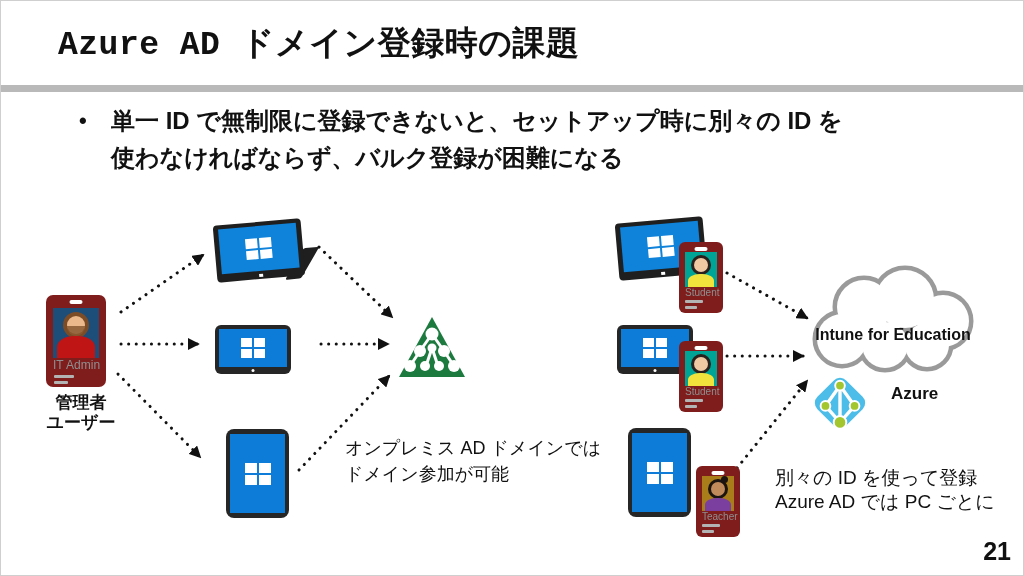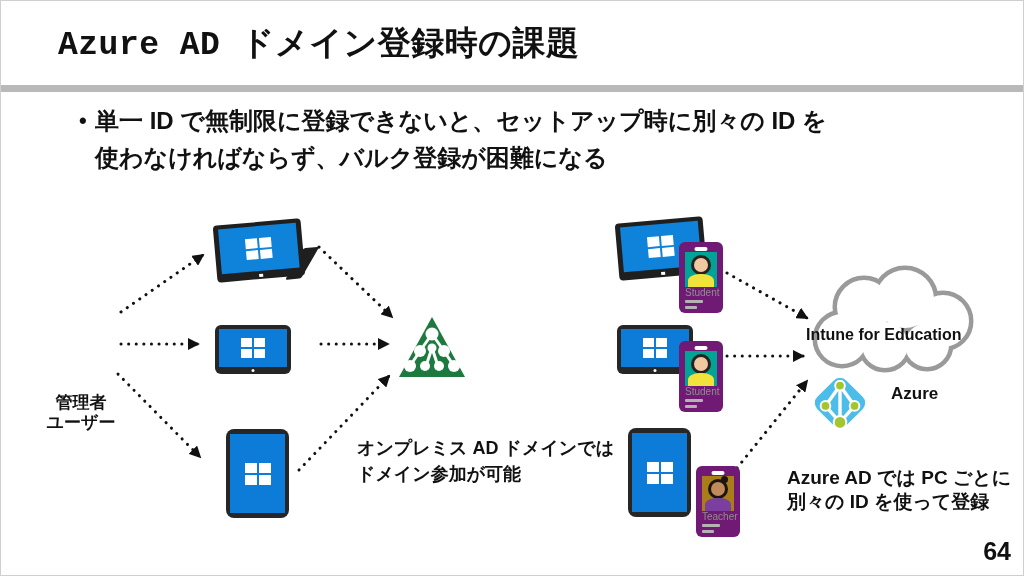--- a/index.html
+++ b/index.html
@@ -6,26 +6,26 @@
   .slide {
     position:relative; width:1024px; height:576px; background:#ffffff;
     border:1px solid #cfcfcf; box-sizing:border-box; overflow:hidden;
     font-family:"Liberation Sans","DejaVu Sans",sans-serif; color:#111;
   }
   .title { position:absolute; left:57px; top:20px; font-size:33px; font-weight:bold; letter-spacing:.5px; white-space:nowrap;font-family:Liberation Mono, monospace; }
   .divider { position:absolute; left:0; top:84px; width:100%; height:7px; background:#b9b9b9; }
 
   .bullet { position:absolute; left:78px; top:101px; font-size:24px; font-weight:bold; line-height:37px; }
   .bullet .dot { position:absolute; left:0; top:0; font-size:22px; }
-  .bullet .btext { margin-left:16px; white-space:nowrap; }
+  .bullet .btext { margin-left:32px; white-space:nowrap; }
 
   .arrows { position:absolute; left:0; top:0; pointer-events:none; }
 
   
-  .badge { position:absolute; background:#701a75; border-radius:6px; }
+  .badge { position:absolute; background:#7f1d1d; border-radius:6px; }
   .badge .slot { position:absolute; top:5px; left:50%; transform:translateX(-50%); width:13px; height:4px; background:#fff; border-radius:2px; }
   .badge-lg { width:60px; height:92px; border-radius:7px; }
   .badge-sm { width:44px; height:71px; }
   .photo { position:absolute; overflow:hidden; }
   .badge-lg .photo { left:7px; top:13px; width:46px; height:50px; }
   .badge-sm .photo { left:6px; top:10px; width:32px; height:35px; }
   .photo .hair, .photo .head, .photo .bun { position:absolute; border-radius:50%; }
   .photo .torso { position:absolute; bottom:-2px; border-radius:45% 45% 0 0; }
   .badge-lg .hair { width:26px; height:26px; left:10px; top:4px; }
   .badge-lg .head { width:18px; height:18px; left:14px; top:8px; }
@@ -60,24 +60,24 @@
   .tablet-port .winlogo { width:26px; height:22px; }
   .surface { position:absolute; width:88px; height:57px; transform:rotate(-5deg); }
   .surface .stand { position:absolute; right:-6px; bottom:-3px; width:16px; height:30px; background:#1f1f1f; transform:skewX(-35deg); border-radius:2px; }
   .surface .sbody { position:absolute; inset:0; background:#1f1f1f; border-radius:4px; }
   .surface .screen { position:absolute; left:5px; top:4px; right:5px; bottom:8px; background:#0f82da; display:flex; align-items:center; justify-content:center; }
   .surface .screen::after { content:""; position:absolute; bottom:-6px; left:50%; transform:translateX(-50%); width:4px; height:3px; background:#fff; }
   .surface .winlogo { width:26px; height:21px; }
 
   .icon-abs { position:absolute; }
   .caption { position:absolute; left:30px; top:392px; width:100px; text-align:center; font-weight:bold; font-size:17px; line-height:20px; }
-  .note { position:absolute; font-weight:bold; white-space:nowrap;margin-left:12px; }
+  .note { position:absolute; font-weight:normal; white-space:nowrap; }
   .note-left { left:344px; top:434px; font-size:18px; line-height:26px; }
   .note-right { left:774px; top:465px; font-size:19px; line-height:24px; }
-  .cloud-label { position:absolute; left:805px; top:325px; width:174px; text-align:left; font-weight:bold; font-size:16px; white-space:nowrap; }
+  .cloud-label { position:absolute; left:805px; top:325px; width:174px; text-align:center; font-weight:bold; font-size:16px; white-space:nowrap; }
   .aad-label { position:absolute; left:890px; top:381px; font-weight:bold; font-size:17px; line-height:23px; }
   .page-number { position:absolute; right:12px; top:536px; font-size:25px; font-weight:bold; }
 </style>
 </head>
 <body>
 
 <div class="slide">
 
   <div class="title">Azure AD ドメイン登録時の課題</div>
   <div class="divider"></div>
@@ -102,20 +102,32 @@
       <line x1="117" y1="373" x2="199" y2="456" marker-end="url(#ah)"></line>
       <line x1="318" y1="246" x2="391" y2="316" marker-end="url(#ah)"></line>
       <line x1="320" y1="343" x2="387" y2="343" marker-end="url(#ah)"></line>
       <line x1="298" y1="469" x2="388" y2="375" marker-end="url(#ah)"></line>
       <line x1="726" y1="272" x2="806" y2="317" marker-end="url(#ah)"></line>
       <line x1="726" y1="355" x2="802" y2="355" marker-end="url(#ah)"></line>
       <line x1="736" y1="467" x2="806" y2="380" marker-end="url(#ah)"></line>
     </g>
   </svg>
 
+  <div class="badge badge-lg" style="left:45px;top:294px">
+    <div class="slot"></div>
+    <div class="photo admin">
+      <div class="hair"></div>
+      <div class="head"></div>
+      <div class="beard"></div>
+      <div class="torso"></div>
+    </div>
+    <div class="badge-label">IT Admin</div>
+    <div class="bar bar1"></div>
+    <div class="bar bar2"></div>
+  </div>
   <div class="caption">
     <div>管理者</div>
     <div>ユーザー</div>
   </div>
 
   <div class="surface" style="left:214px;top:221px">
     <div class="stand"></div>
     <div class="sbody">
       <div class="screen">
         <div class="winlogo">
@@ -281,18 +293,18 @@
         <circle cx="17" cy="35" r="5"></circle>
       <circle cx="47" cy="35" r="5"></circle>
         <circle cx="32" cy="52" r="6.5"></circle>
     </g>
   </svg>
   <div class="aad-label">
     <div>Azure</div>
   </div>
 
   <div class="note note-right">
+    <div>別々の ID を使って登録</div>
     <div>Azure AD では PC ごとに</div>
-    <div>別々の ID を使って登録</div>
-  </div>
-
-  <div class="page-number">64</div>
+  </div>
+
+  <div class="page-number">21</div>
 </div>
 
 </body></html>

